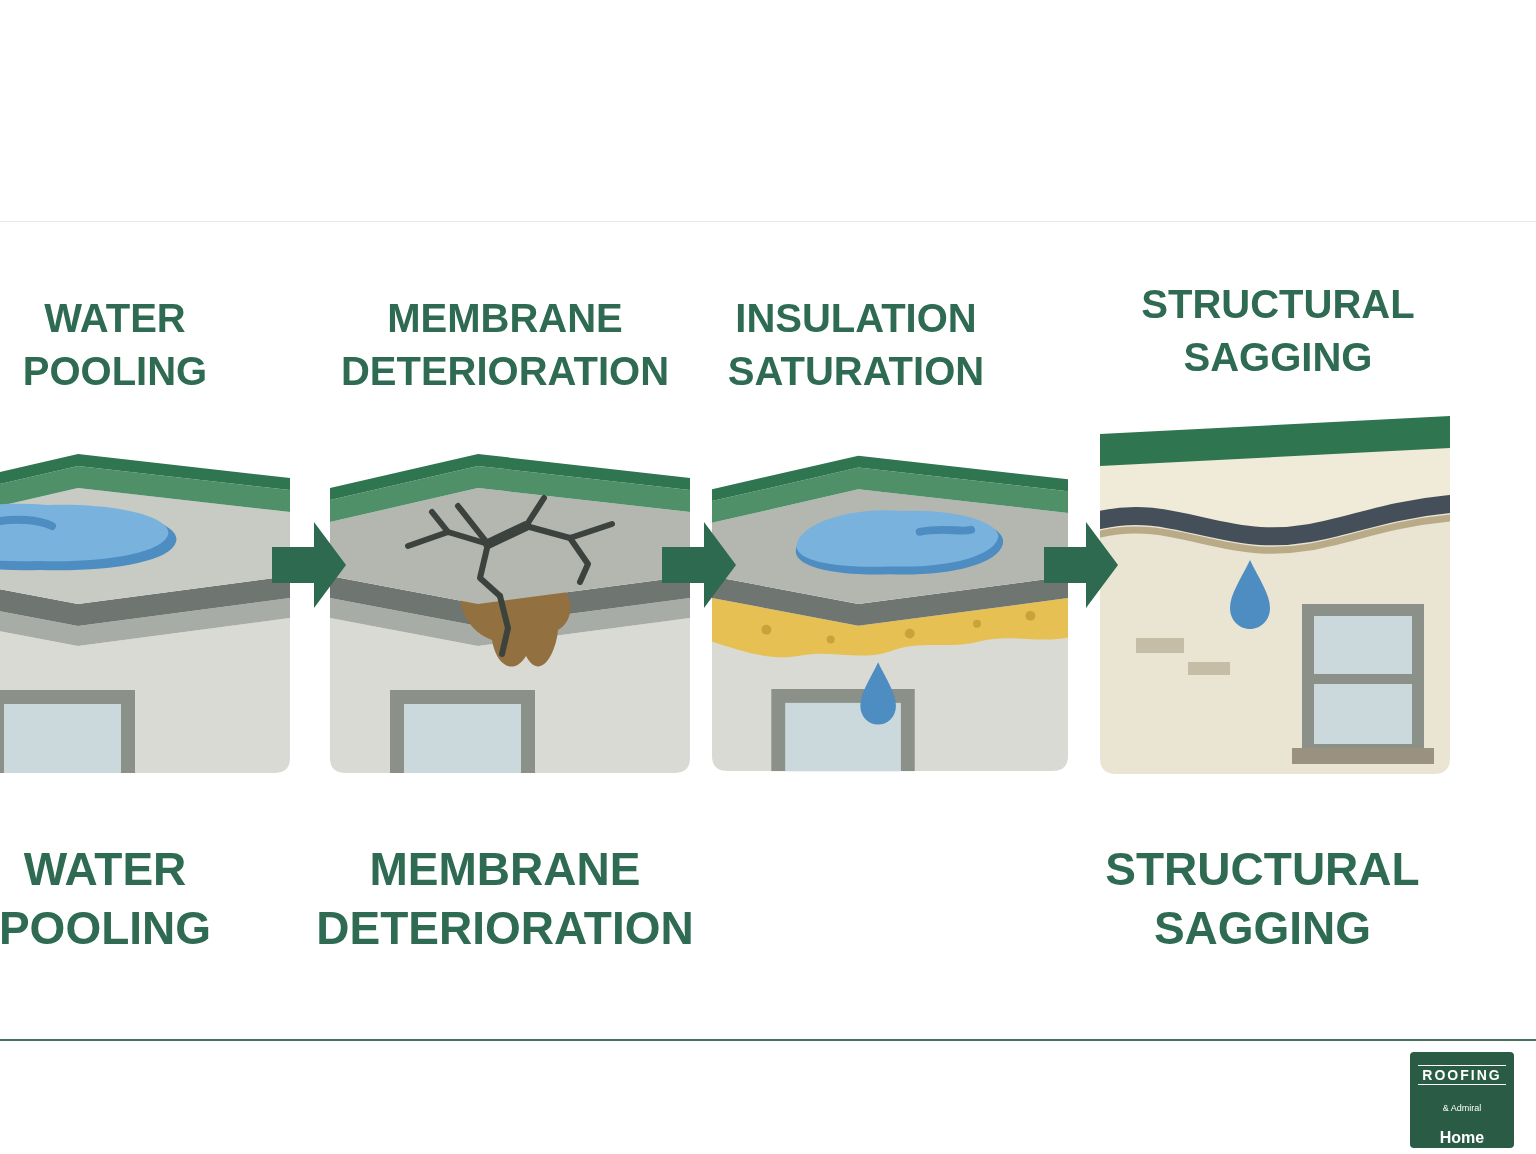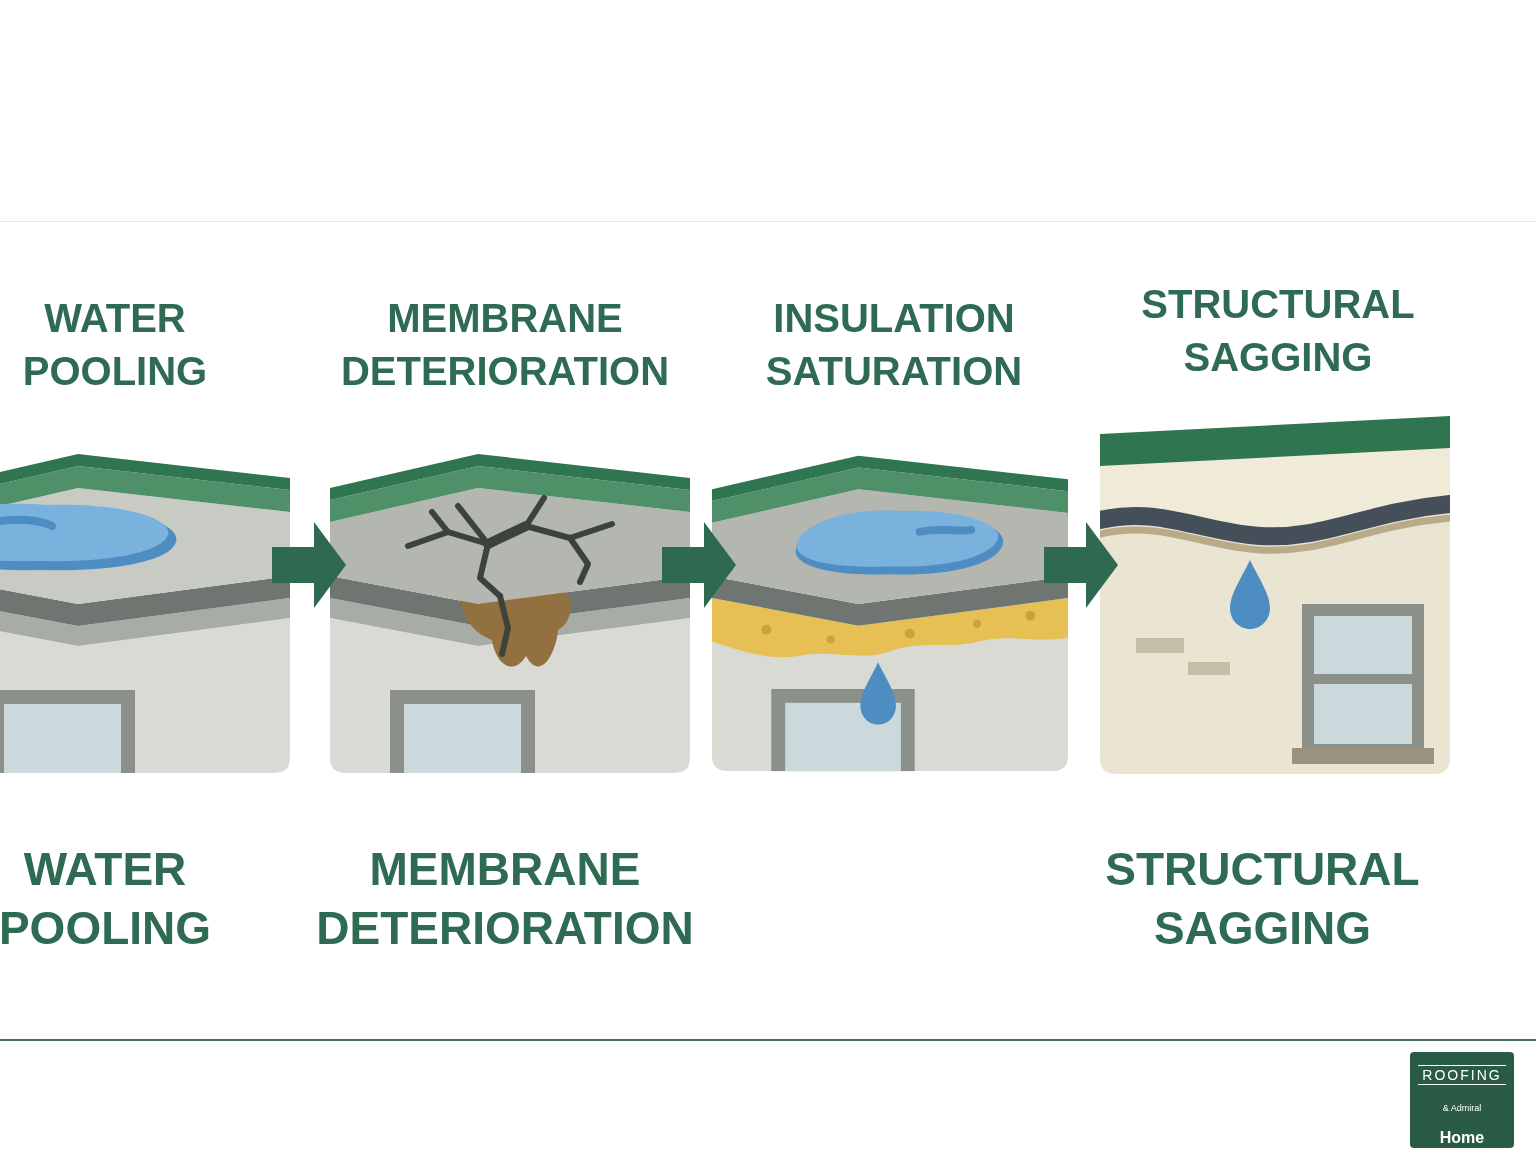--- a/index.html
+++ b/index.html
@@ -14,21 +14,21 @@
   }
   .divider-top{position:absolute;left:0;top:221px;width:1536px;height:1px;background:var(--divider-light);}
   .stage-label{
     position:absolute;color:var(--title-green);font-weight:bold;text-align:center;
     white-space:pre-line;line-height:1.32;
   }
   .stage-label.top{font-size:40px;}
   .stage-label.bottom{font-size:46px;line-height:1.28;}
   .lbl-t1{left:-35px;top:292px;width:300px;}
   .lbl-t2{left:335px;top:292px;width:340px;}
-  .lbl-t3{left:724px;top:292px;width:340px;}
+  .lbl-t3{left:686px;top:292px;width:340px;}
   .lbl-t4{left:1103px;top:278px;width:350px;}
   .lbl-b1{left:-60px;top:840px;width:330px;}
   .lbl-b2{left:315px;top:840px;width:380px;}
   .lbl-b4{left:1075px;top:840px;width:375px;}
   .illus{position:absolute;}
   .i1{left:-70px;top:428px;width:360px;height:345px;}
   .i2{left:330px;top:428px;width:360px;height:345px;}
   .i3{left:712px;top:428px;width:356px;height:345px;}
   .i4{left:1100px;top:412px;width:350px;height:362px;}
   .illus svg{display:block;width:100%;height:100%;}
@@ -69,21 +69,21 @@
   .footer-text{position:absolute;right:142px;top:1062px;text-align:right;}
   .footer-company{font-size:30px;font-weight:bold;color:var(--footer-text);line-height:1.1;}
   .footer-site{font-size:25px;color:var(--footer-sub);margin-top:8px;}
   .logo{
     position:absolute;right:22px;top:1052px;width:104px;height:96px;
     background:var(--logo-green);border-radius:4px;color:#ffffff;
     display:flex;flex-direction:column;align-items:center;justify-content:center;
     text-align:center;overflow:hidden;gap:16px;
   }
   .logo-line1{font-family:"DejaVu Serif",serif;font-style:italic;font-weight:bold;font-size:27px;line-height:1;}
-  .logo-line2{font-size:14px;font-weight:normal;letter-spacing:2px;border-top:1px solid #fff;border-bottom:1px solid #fff;padding:1px 4px;margin-top:11px;}
+  .logo-line2{font-size:14px;font-weight:bold;letter-spacing:2px;border-top:1px solid #fff;border-bottom:1px solid #fff;padding:1px 4px;margin-top:11px;}
   .logo-line3{font-size:9px;margin-top:2px;}
   .logo-line4{font-size:16px;font-weight:bold;}
   .logo-line5{font-size:7px;font-style:italic;color:#d9cfa8;margin-top:1px;white-space:nowrap;}
 </style>
 </head>
 <body>
 
 <div class="canvas">
 
   <div class="divider-top"></div>

